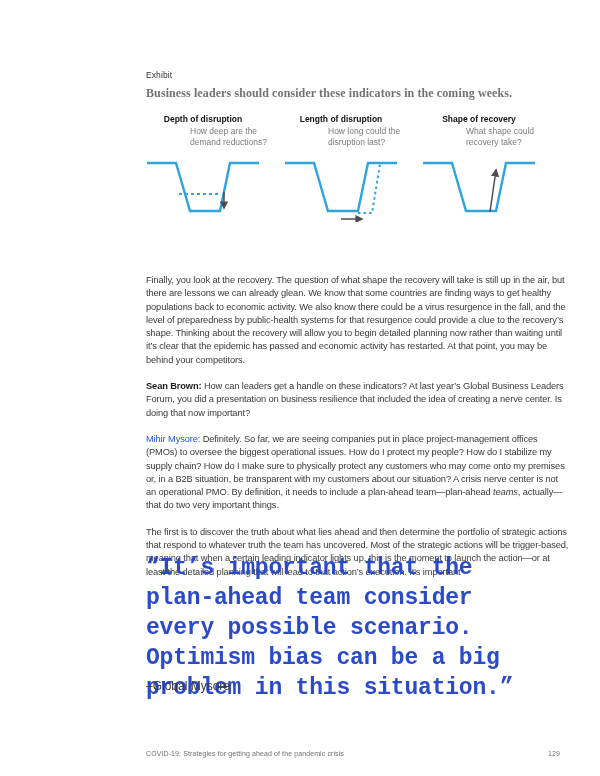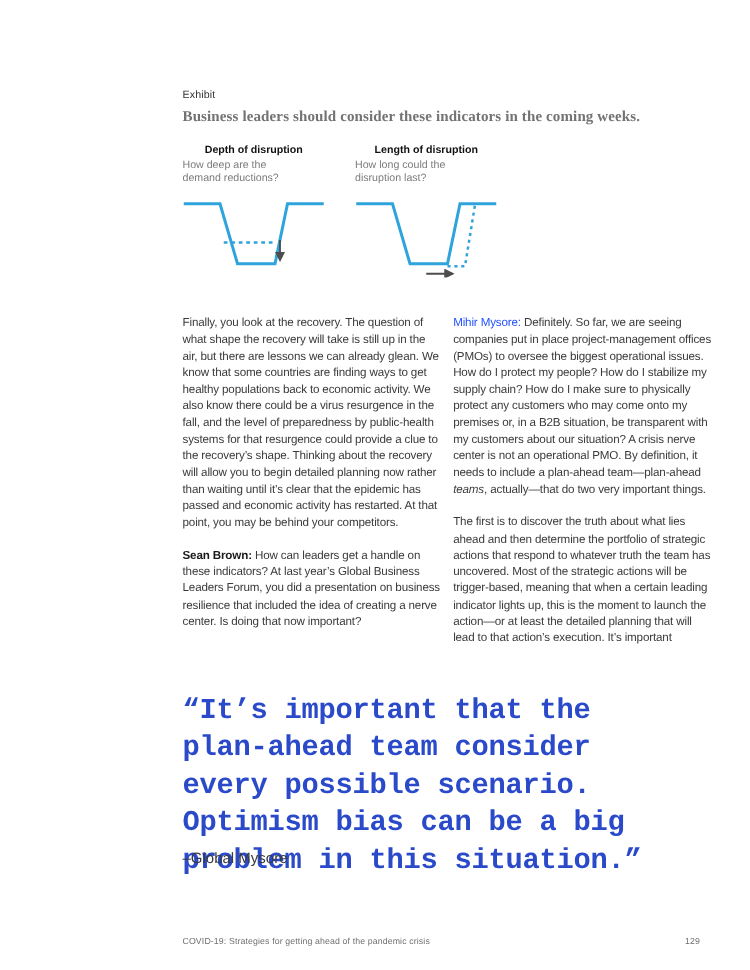--- a/index.html
+++ b/index.html
@@ -23,32 +23,32 @@
     font-family:"Liberation Serif",serif;font-weight:bold;
     font-size:12px;color:#737373;letter-spacing:.1px;
   }
 
   
   .indicators{
     left:146px;top:114px;width:400px;
     display:grid;grid-template-columns:114px 114px 114px;column-gap:24px;
   }
   .ind-title{font-size:8.5px;font-weight:bold;color:#111;margin-bottom:2px;text-align:center;}
-  .ind-sub{font-size:8.5px;color:#7b7b7b;line-height:11px;width:98px;}
+  .ind-sub{font-size:8.5px;color:#7b7b7b;line-height:11px;width:98px;margin-left:44px;}
   .ind-chart{margin-top:8px;display:block;}
 
   .u-line{fill:none;stroke:var(--chart-blue);stroke-width:2.4;}
   .dash-line{fill:none;stroke:var(--chart-blue);stroke-width:2;stroke-dasharray:3 3;}
   .dot-line{fill:none;stroke:var(--chart-blue);stroke-width:2;stroke-dasharray:2.5 3;}
   .arrow-line{fill:none;stroke:var(--arrow-gray);stroke-width:1.5;}
 
   
   .body-columns{
-    left:146px;top:252px;width:424px;
-    display:grid;grid-template-columns:1fr 1fr;column-gap:9px;
+    left:146px;top:274px;width:424px;
+    display:grid;grid-template-columns:1fr;column-gap:9px;
     font-size:9.3px;line-height:13.3px;color:#3a3a3a;letter-spacing:-.12px;
   }
   .body-para{margin-bottom:13px;}
   .rt-bold{font-weight:bold;color:#1a1a1a;}
   .rt-bold-blue{font-weight:normal;color:var(--accent-blue);}
   .rt-italic{font-style:italic;}
 
   
   .pull-quote{
     left:146px;top:553px;width:408px;
@@ -96,20 +96,33 @@
         <marker id="ah2" viewBox="0 0 10 10" refX="8" refY="5" markerWidth="5.5" markerHeight="5.5" orient="auto-start-reverse">
           <path d="M0,0 L10,5 L0,10 z" fill="#4D4D4D"></path>
         </marker>
       </defs>
       <path class="u-line" d="M1 7 H30 L44 55 H74 L84 7 H113"></path>
       <path class="dot-line" d="M74 57 H88 L96 8"></path>
       <line class="arrow-line" x1="57" y1="63" x2="78" y2="63" marker-end="url(#ah2)"></line>
     </svg>
   </div>
 
+  <div>
+    <div class="ind-title">Shape of recovery</div>
+    <div class="ind-sub">What shape could recovery take?</div>
+    <svg class="ind-chart" width="114" height="66" viewBox="0 0 114 66">
+      <defs>
+        <marker id="ah3" viewBox="0 0 10 10" refX="8" refY="5" markerWidth="5.5" markerHeight="5.5" orient="auto-start-reverse">
+          <path d="M0,0 L10,5 L0,10 z" fill="#4D4D4D"></path>
+        </marker>
+      </defs>
+      <path class="u-line" d="M1 7 H30 L44 55 H74 L84 7 H113"></path>
+      <line class="arrow-line" x1="68" y1="56" x2="74" y2="14" marker-end="url(#ah3)"></line>
+    </svg>
+  </div>
 </div>
 
 <div class="abs body-columns">
   <div>
       <p class="body-para"><span>Finally, you look at the recovery. The question of what shape the recovery will take is still up in the air, but there are lessons we can already glean. We know that some countries are finding ways to get healthy populations back to economic activity. We also know there could be a virus resurgence in the fall, and the level of preparedness by public-health systems for that resurgence could provide a clue to the recovery’s shape. Thinking about the recovery will allow you to begin detailed planning now rather than waiting until it’s clear that the epidemic has passed and economic activity has restarted. At that point, you may be behind your competitors.</span></p>
       <p class="body-para"><span class="rt-bold">Sean Brown:</span><span> How can leaders get a handle on these indicators? At last year’s Global Business Leaders Forum, you did a presentation on business resilience that included the idea of creating a nerve center. Is doing that now important?</span></p>
     </div>
   <div>
       <p class="body-para"><span class="rt-bold-blue">Mihir Mysore:</span><span> Definitely. So far, we are seeing companies put in place project-management offices (PMOs) to oversee the biggest operational issues. How do I protect my people? How do I stabilize my supply chain? How do I make sure to physically protect any customers who may come onto my premises or, in a B2B situation, be transparent with my customers about our situation? A crisis nerve center is not an operational PMO. By definition, it needs to include a plan-ahead team—plan-ahead </span><span class="rt-italic">teams</span><span>, actually—that do two very important things.</span></p>
       <p class="body-para"><span>The first is to discover the truth about what lies ahead and then determine the portfolio of strategic actions that respond to whatever truth the team has uncovered. Most of the strategic actions will be trigger-based, meaning that when a certain leading indicator lights up, this is the moment to launch the action—or at least the detailed planning that will lead to that action’s execution. It’s important</span></p>

